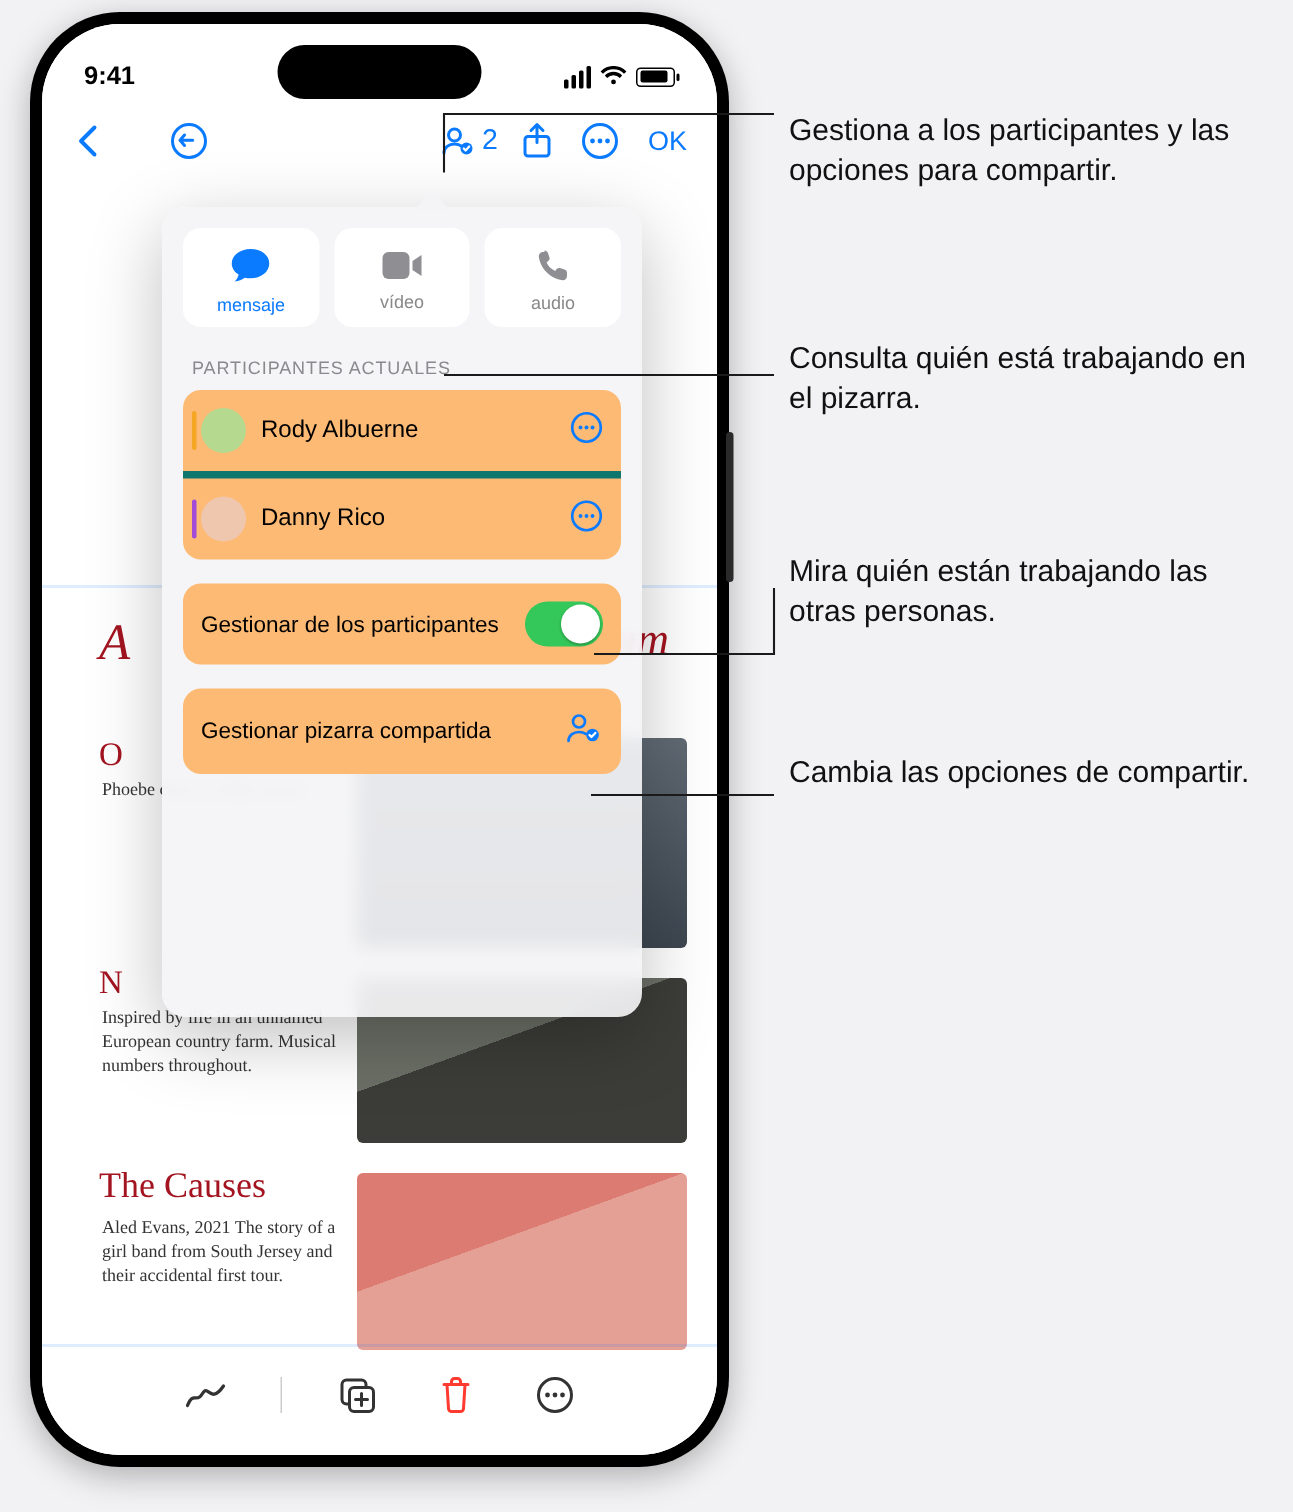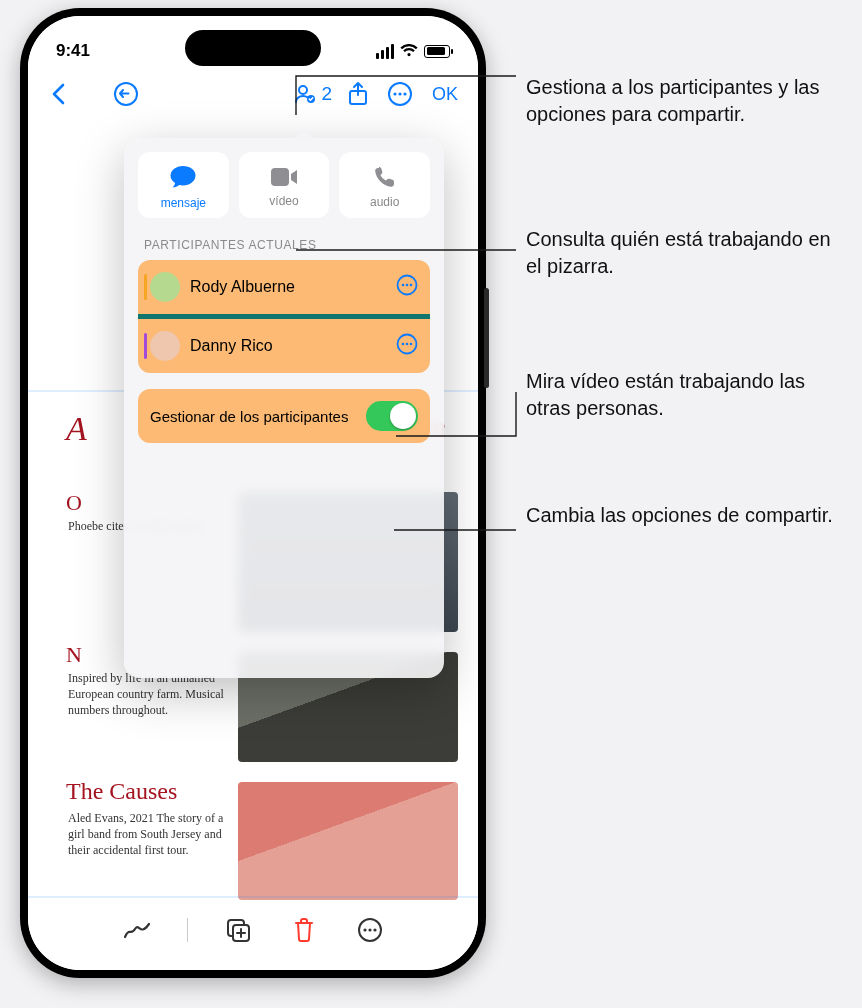--- a/index.html
+++ b/index.html
@@ -118,21 +118,20 @@
     position:absolute;
     top:122px; left:80px;
     width:320px;
     min-height:540px;
     background:#f4f4f6ea;
     backdrop-filter: blur(6px);
     border-radius:16px;
     box-shadow: 0 14px 48px rgba(0,0,0,.25);
     padding:14px;
     z-index: 20;
-    margin-left: 16px;
   }
   .popover::before{
     content:"";
     position:absolute;
     top:-10px; left:168px;
     width:0;height:0;
     border-left:12px solid transparent;
     border-right:12px solid transparent;
     border-bottom:12px solid #f4f4f6;
   }
@@ -356,20 +355,33 @@
 
       <div class="card" style="margin-top:16px;">
         <div class="toggle-row">
           <span class="tlabel">Gestionar de los participantes</span>
           <div class="switch">
               <div class="knob"></div>
             </div>
         </div>
       </div>
 
+      <div class="card" style="margin-top:16px;">
+        <div class="manage-row">
+          <span class="mlabel">Gestionar pizarra compartida</span>
+          <span>
+            <svg width="26" height="24" viewBox="0 0 26 24">
+                <circle cx="10" cy="8" r="4" stroke="#0a7aff" stroke-width="1.8" fill="none"></circle>
+                <path d="M3 21c0-3.7 3.3-6 7-6 1.8 0 3.3.5 4.5 1.3" stroke="#0a7aff" stroke-width="1.8" fill="none" stroke-linecap="round"></path>
+                <circle cx="19" cy="17" r="4.2" fill="#0a7aff"></circle>
+                <path d="M17 17l1.3 1.4 2.6-2.8" stroke="#fff" stroke-width="1.5" fill="none" stroke-linecap="round" stroke-linejoin="round"></path>
+              </svg>
+          </span>
+        </div>
+      </div>
     </div>
 
     <div class="bottombar">
       <div class="bbtn">
         <svg width="28" height="22" viewBox="0 0 28 22">
             <path d="M2 18c4-10 6-1 10-8s5 8 14-5" stroke="#333" stroke-width="2.2" fill="none" stroke-linecap="round"></path>
           </svg>
       </div>
       <div class="vert-sep"></div>
       <div class="bbtn">
@@ -393,21 +405,21 @@
           </svg>
       </div>
     </div>
 
   </div>
 </div>
 
 <div class="callouts">
   <div class="callout c1">Gestiona a los participantes y las opciones para compartir.</div>
   <div class="callout c2">Consulta quién está trabajando en el pizarra.</div>
-  <div class="callout c3">Mira vídeo están trabajando las otras personas.</div>
+  <div class="callout c3">Mira quién están trabajando las otras personas.</div>
   <div class="callout c4">Cambia las opciones de compartir.</div>
 </div>
 
 <svg class="lead" style="left:0;top:0" width="862" height="1008">
   <path d="M296 115 L296 76 L516 76"></path>
   <path d="M296 250 L430 250 L516 250"></path>
   <path d="M396 436 L516 436 L516 392"></path>
   <path d="M394 530 L516 530 L516 530"></path>
 </svg>
 

